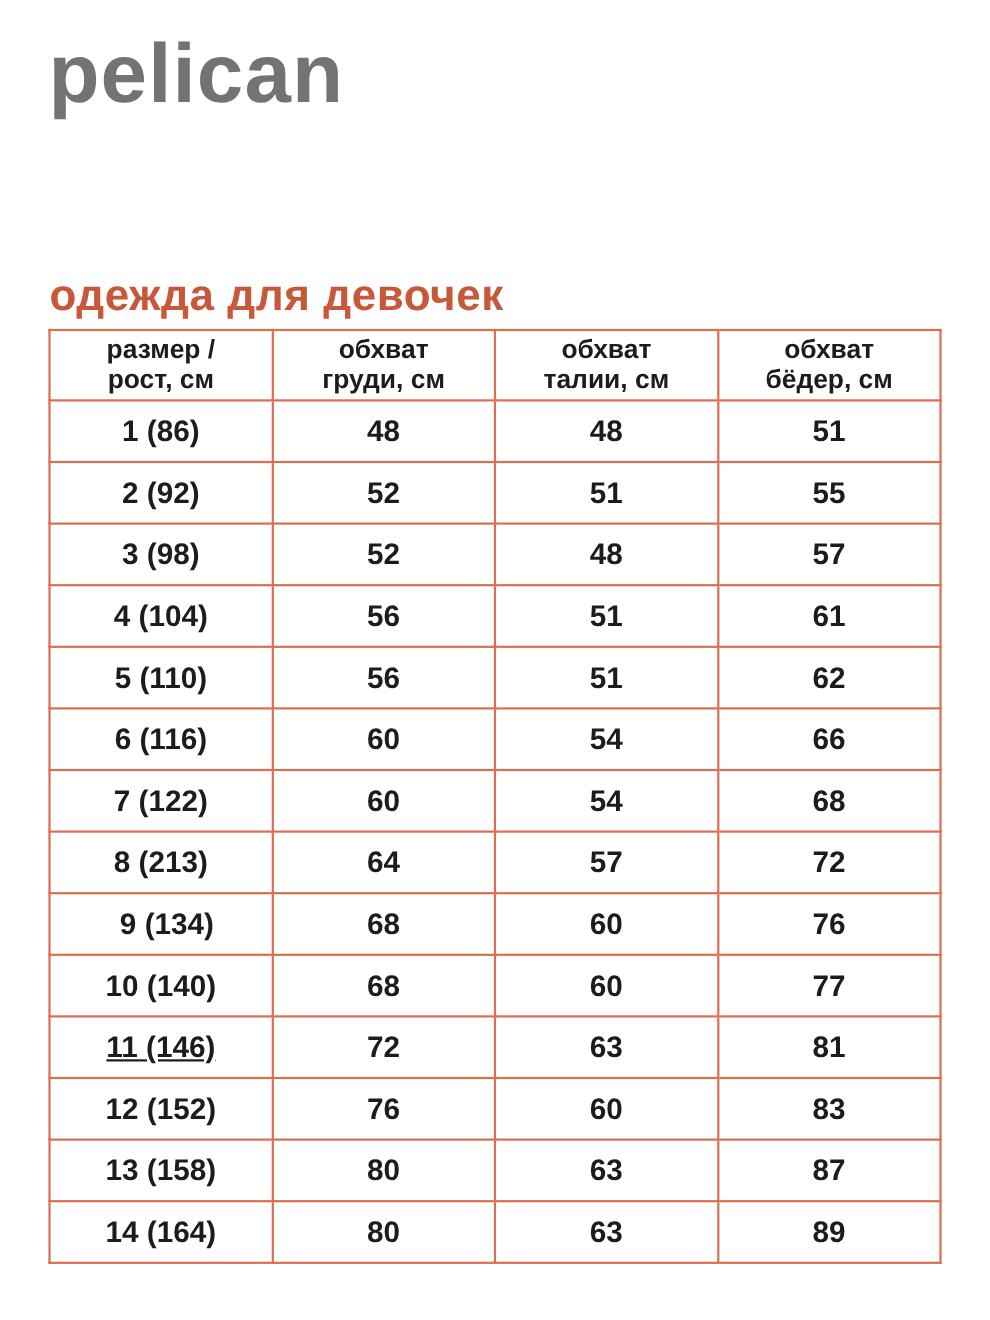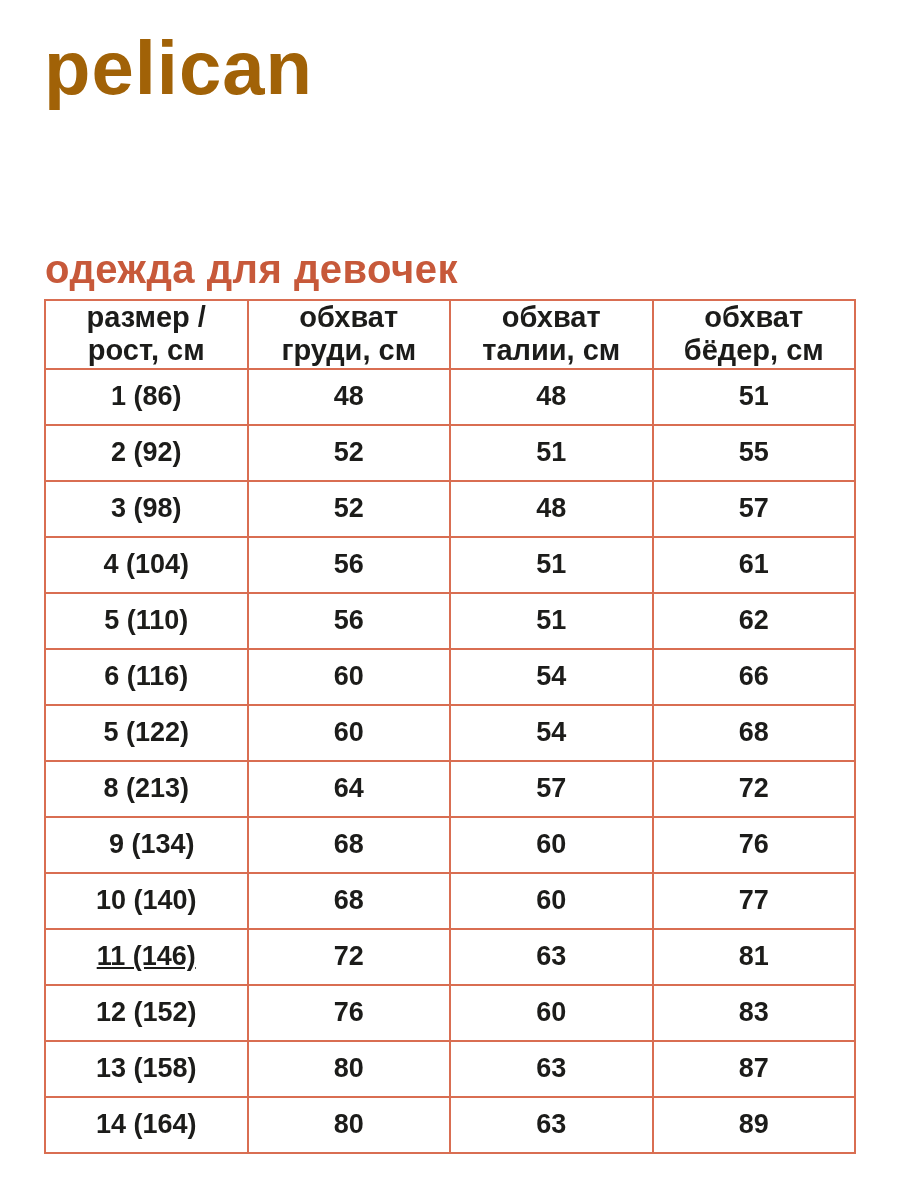--- a/index.html
+++ b/index.html
@@ -46,33 +46,33 @@
     border-style: solid;
     border-width: 2px;
     text-align: center;
     vertical-align: middle;
     font-weight: 700;
     background: #ffffff;
     padding: 0;
   }
   table.size-table th {
     height: 62px;
-    font-size: 29px;
+    font-size: 24px;
     line-height: 1.15;
     white-space: pre-line;
   }
   table.size-table td {
     height: 54px;
     font-size: 27px;
   }
 </style>
 </head>
 <body>
 
-<div class="logo" style="color: #a16207;">pelican</div>
+<div class="logo" style="color: #737373;">pelican</div>
 
 <h1 class="page-title" style="color: rgb(199, 89, 58);">одежда для девочек</h1>
 
 <table class="size-table" style="border-color: rgb(217, 110, 82);">
   <thead>
     <tr>
       <th style="border-color: rgb(217, 110, 82);">размер /
 рост, см</th>
       <th style="border-color: rgb(217, 110, 82);">обхват
 груди, см</th>
@@ -119,21 +119,21 @@
   </tr>
 
   <tr>
     <td style="border-color: rgb(217, 110, 82);">6 (116)</td>
     <td style="border-color: rgb(217, 110, 82);">60</td>
     <td style="border-color: rgb(217, 110, 82);">54</td>
     <td style="border-color: rgb(217, 110, 82);">66</td>
   </tr>
 
   <tr>
-    <td style="border-color: rgb(217, 110, 82);">5 (122)</td>
+    <td style="border-color: rgb(217, 110, 82);">7 (122)</td>
     <td style="border-color: rgb(217, 110, 82);">60</td>
     <td style="border-color: rgb(217, 110, 82);">54</td>
     <td style="border-color: rgb(217, 110, 82);">68</td>
   </tr>
 
   <tr>
     <td style="border-color: rgb(217, 110, 82);">8 (213)</td>
     <td style="border-color: rgb(217, 110, 82);">64</td>
     <td style="border-color: rgb(217, 110, 82);">57</td>
     <td style="border-color: rgb(217, 110, 82);">72</td>

